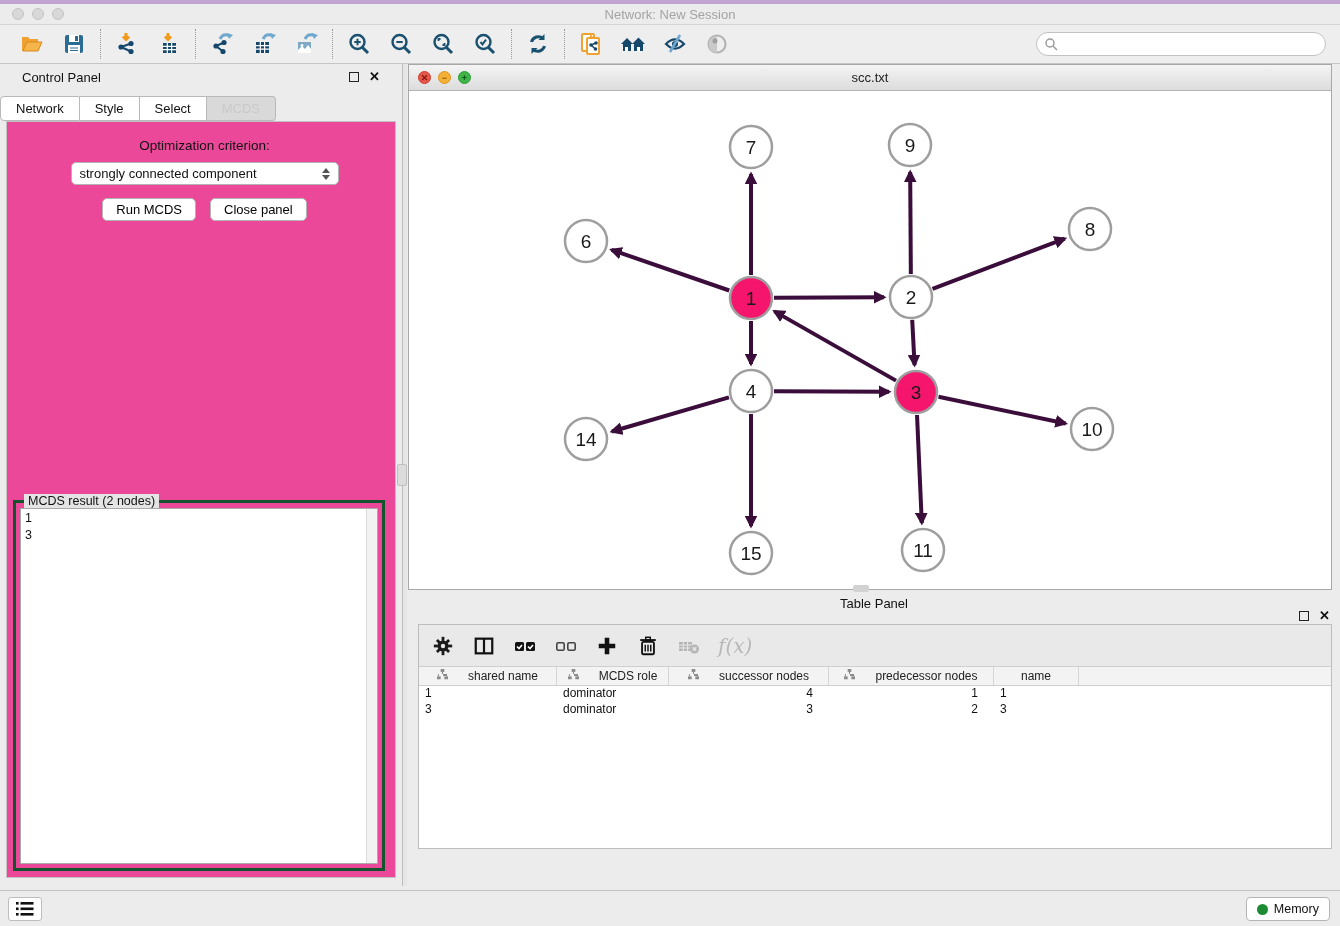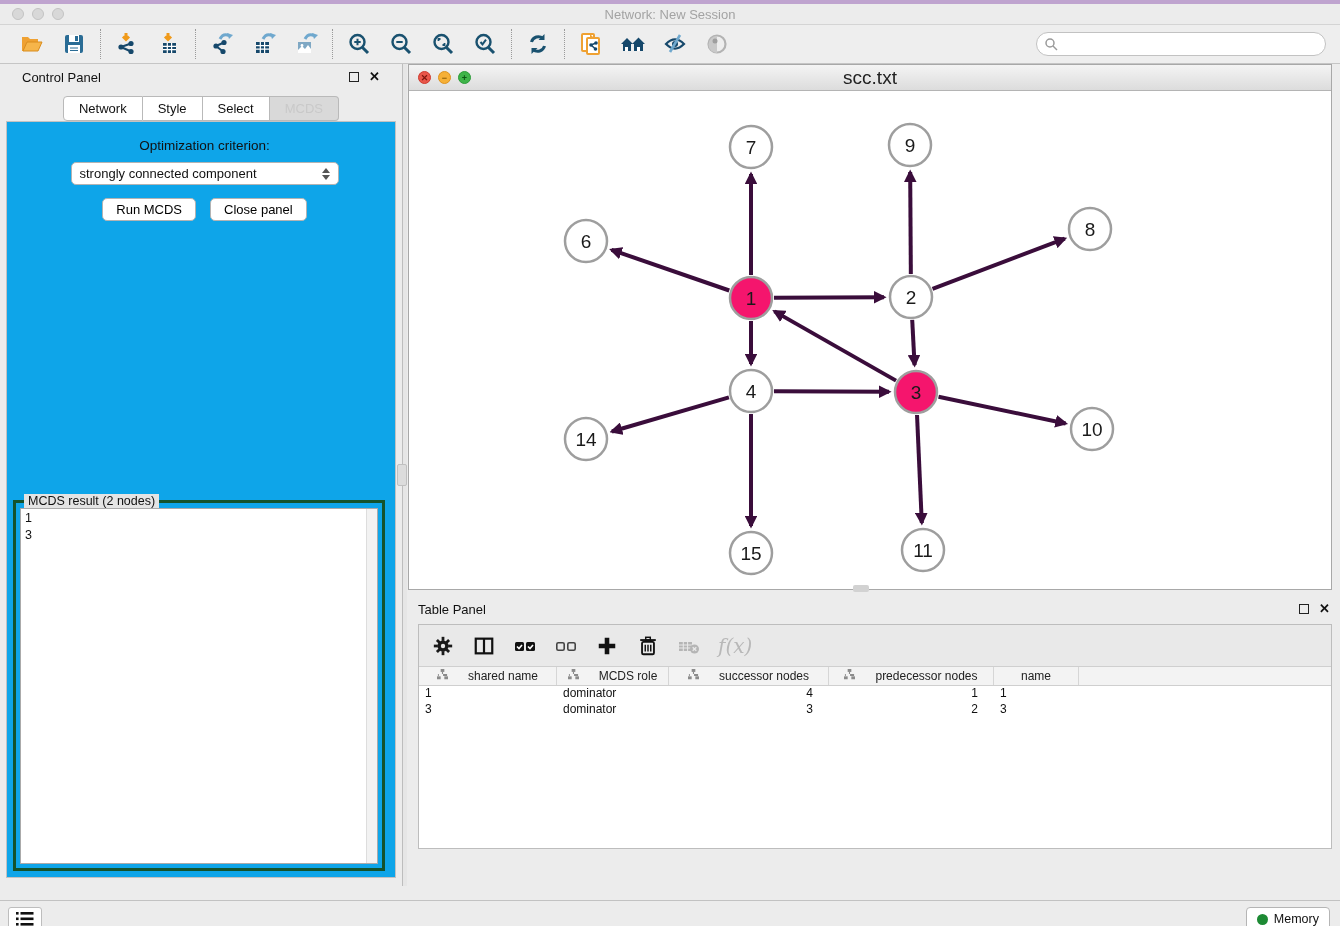--- a/index.html
+++ b/index.html
@@ -22,26 +22,26 @@
   .search-input { width:290px; height:24px; border:1px solid #c2c2c2; border-radius:12px; background:#fff; padding:0 10px 0 26px; font-size:12px; outline:none; }
   .search-glass { position:absolute; left:8px; top:5px; }
 
   
   .control-panel { position:absolute; top:64px; left:0; width:402px; height:822px; background:#ececec; }
   .cp-header { height:26px; display:flex; align-items:center; padding:0 22px; }
   .cp-title { font-size:13px; color:#111; }
   .panel-btns { margin-left:auto; display:flex; gap:10px; align-items:center; }
   .float-btn { width:10px; height:10px; border:1.5px solid #222; display:inline-block; cursor:pointer; }
   .close-btn { font-weight:bold; font-size:13px; cursor:pointer; line-height:10px; }
-  .cp-tabs { position:absolute; top:32px; left:0; right:0; display:flex; justify-content:center; z-index:2; }
+  .cp-tabs { position:absolute; top:32px; left:0; right:0; display:flex; z-index:2; }
   .cp-tab { background:#fff; border:1px solid #b9b9b9; border-left-width:0; padding:4px 15px; font-size:13px; cursor:pointer; }
   .cp-tab:first-child { border-left-width:1px; border-radius:4px 0 0 4px; }
   .cp-tab:last-child { border-radius:0 4px 4px 0; }
   .cp-tab.active { background:#d9d9d9; color:#c9c9c9; }
-  .cp-inner { position:absolute; top:57px; left:6px; right:6px; bottom:8px; background:#0ea5e9; border:1px solid #c2c2c2;padding-left:7px; }
+  .cp-inner { position:absolute; top:57px; left:6px; right:6px; bottom:8px; background:#ec4899; border:1px solid #c2c2c2;padding-left:7px; }
   .opt-label { text-align:center; margin-top:16px; font-size:13.5px; }
   .crit-select { margin:9px auto 0; width:268px; height:23px; background:#fff; border:1px solid #b3b3b3; border-radius:5px;
                  display:flex; align-items:center; padding:0 8px; font-size:13px; cursor:pointer; }
   .crit-select .spin { margin-left:auto; display:flex; flex-direction:column; gap:2px; }
   .spin i { display:block; width:0; height:0; border-left:4px solid transparent; border-right:4px solid transparent; }
   .spin .up { border-bottom:5px solid #555; }
   .spin .dn { border-top:5px solid #555; }
   .cp-buttons { display:flex; justify-content:center; gap:14px; margin-top:13px; }
   .cp-btn { background:#fff; border:1px solid #b3b3b3; border-radius:5px; padding:3px 13px; font-size:13px; cursor:pointer; }
   .result-box { position:absolute; top:372px; left:6px; right:10px; bottom:6px; border:3px solid #14532d; margin-top:6px; }
@@ -56,43 +56,43 @@
   .hsplit-handle { position:absolute; top:585px; left:853px; width:16px; height:7px; background:#d2d2d2; border-radius:2px; cursor:row-resize; }
 
   
   .net-window { position:absolute; left:408px; top:64px; width:924px; height:526px; background:#fff; border:1px solid #a8a8a8; }
   .net-titlebar { height:26px; background:linear-gradient(#f4f4f4,#dcdcdc); border-bottom:1px solid #b4b4b4; position:relative; display:flex; align-items:center; }
   .traffic { display:flex; gap:7px; margin-left:9px; }
   .light { width:13px; height:13px; border-radius:50%; font-size:9px; font-weight:bold; display:flex; align-items:center; justify-content:center; cursor:pointer; }
   .light.red { background:#e9564a; border:1px solid #ce3a2e; color:#7c150d; }
   .light.yellow { background:#f6b036; border:1px solid #dd9320; color:#8a5d07; }
   .light.green { background:#3eb449; border:1px solid #2c9b38; color:#0b5814; }
-  .net-title { position:absolute; left:0; right:0; text-align:center; font-size:19px; color:#222; }
+  .net-title { position:absolute; left:0; right:0; text-align:center; font-size:13px; color:#222; }
   .net-canvas { width:922px; height:498px; display:block; }
 
   
   .table-panel { position:absolute; left:408px; top:596px; width:932px; height:290px; }
-  .tp-header { height:26px; display:flex; align-items:center; padding:0 10px 0 10px; }
+  .tp-header { height:26px; display:flex; align-items:center; padding:0 10px 0 10px;flex-direction:column; }
   .tp-box { position:absolute; top:28px; left:10px; right:8px; height:225px; border:1px solid #bdbdbd; background:#fff; }
   .tp-toolbar { height:42px; background:#e9e9e9; border-bottom:1px solid #cfcfcf; display:flex; align-items:center; gap:17px; padding:0 12px; }
   .tp-toolbar .ticon { width:24px; height:24px; }
   .fx { font-family:"DejaVu Serif",serif; font-style:italic; font-size:20px; color:#b8b8b8; cursor:default; }
   .grid-head { display:flex; height:19px; background:#f3f3f3; border-bottom:1px solid #cfcfcf; font-size:12px; }
   .gh-cell { display:flex; align-items:center; justify-content:center; gap:20px; border-right:1px solid #d6d6d6; color:#222; cursor:pointer; }
   .grid-row { display:flex; height:16px; font-size:12px; background:#fff; }
   .gr-cell { padding:0 6px; overflow:hidden; white-space:nowrap; }
   .gr-cell.right { text-align:right; padding-right:16px; }
   .tp-tabs { position:absolute; bottom:2px; left:0; right:0; display:flex; justify-content:center; }
   .tp-tab { background:#fff; border:1px solid #bdbdbd; border-left-width:0; padding:4px 14px; font-size:13px; font-weight:bold; cursor:pointer; }
   .tp-tab:first-child { border-left-width:1px; border-radius:4px 0 0 4px; }
   .tp-tab:last-child { border-radius:0 4px 4px 0; }
   .tp-tab.active { background:#d6d6d6; color:#c3c3c3; }
 
   
-  .status-bar { position:absolute; bottom:0; left:0; right:0; height:26px; background:#ececec; border-top:1px solid #c2c2c2; }
+  .status-bar { position:absolute; bottom:0; left:0; right:0; height:36px; background:#ececec; border-top:1px solid #c2c2c2; }
   .list-btn { position:absolute; left:8px; top:6px; width:34px; height:24px; background:#fff; border:1px solid #bdbdbd; border-radius:3px;
               display:flex; align-items:center; justify-content:center; cursor:pointer; }
   .memory-btn { position:absolute; right:10px; top:6px; height:24px; background:#fff; border:1px solid #b5b5b5; border-radius:4px;
                 display:flex; align-items:center; gap:6px; padding:0 10px; font-size:12.5px; cursor:pointer; }
   .mem-dot { width:11px; height:11px; border-radius:50%; background:#1d8a34; }
 </style>
 </head>
 <body>
 
 <div class="purple-strip"></div>

